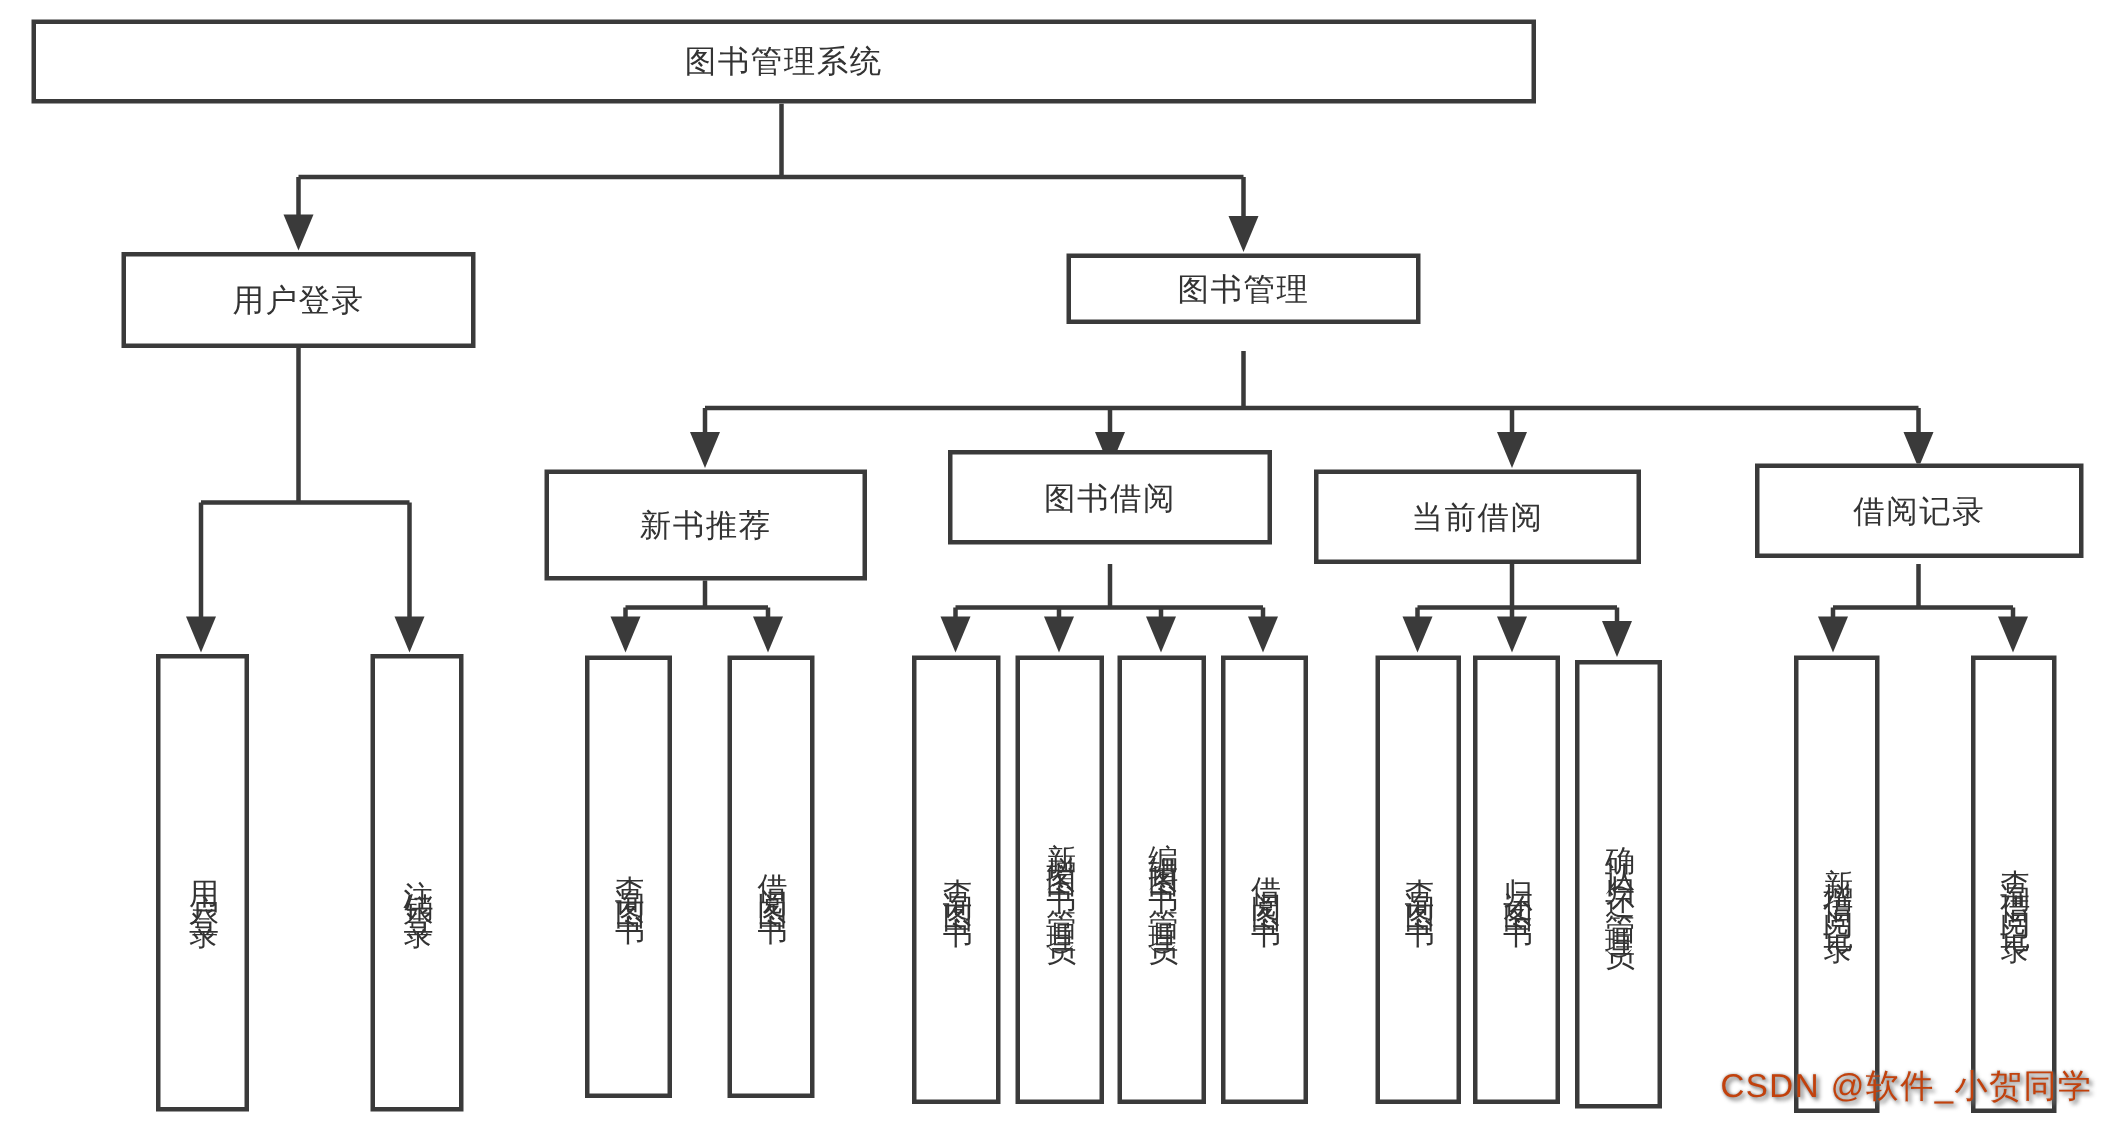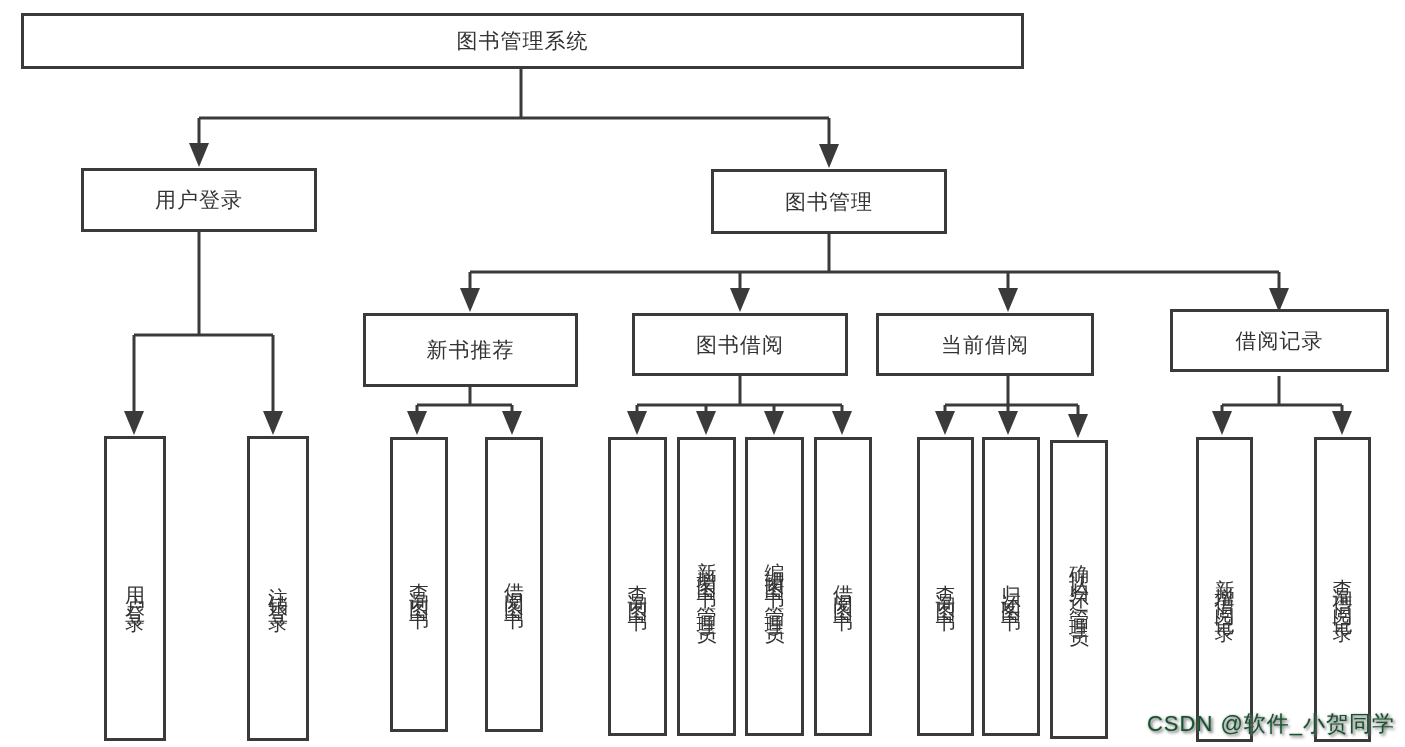--- a/index.html
+++ b/index.html
@@ -14,21 +14,21 @@
     font-size:21px;letter-spacing:1px;white-space:nowrap;
   }
   .node span{color:#333333;}
   .leaf{font-size:20px;}
   .leaf span{
     writing-mode:vertical-rl;text-orientation:mixed;
     letter-spacing:9px;line-height:1.05;white-space:nowrap;
   }
   .watermark{
     position:absolute;right:10px;bottom:8px;
-    font-size:22px;letter-spacing:1px;color:#14532d;
+    font-size:22px;letter-spacing:1px;color:#c2410c;
     text-shadow:2px 2px 3px rgba(110,110,110,0.95),0 0 2px rgba(140,140,140,0.8);
     pointer-events:none;
   }
 </style>
 </head>
 <body>
 
 <div class="canvas">
 
   <svg class="connectors" viewBox="0 0 1405 747" xmlns="http://www.w3.org/2000/svg">
@@ -64,28 +64,28 @@
     </g>
   </svg>
 
   <div class="node" style="left:21px;top:13px;width:1003px;height:56px">
     <span>图书管理系统</span>
   </div>
 
   <div class="node" style="left:81px;top:168px;width:236px;height:64px">
     <span>用户登录</span>
   </div>
-  <div class="node" style="left:711px;top:169px;width:236px;height:65px">
+  <div class="node" style="left:711px;top:169px;width:236px;height:47px">
     <span>图书管理</span>
   </div>
 
   <div class="node" style="left:363px;top:313px;width:215px;height:74px">
     <span>新书推荐</span>
   </div>
-  <div class="node" style="left:632px;top:313px;width:216px;height:63px">
+  <div class="node" style="left:632px;top:300px;width:216px;height:63px">
     <span>图书借阅</span>
   </div>
   <div class="node" style="left:876px;top:313px;width:218px;height:63px">
     <span>当前借阅</span>
   </div>
   <div class="node" style="left:1170px;top:309px;width:219px;height:63px">
     <span>借阅记录</span>
   </div>
 
   <div class="node leaf" style="left:104px;top:436px;width:62px;height:305px">

